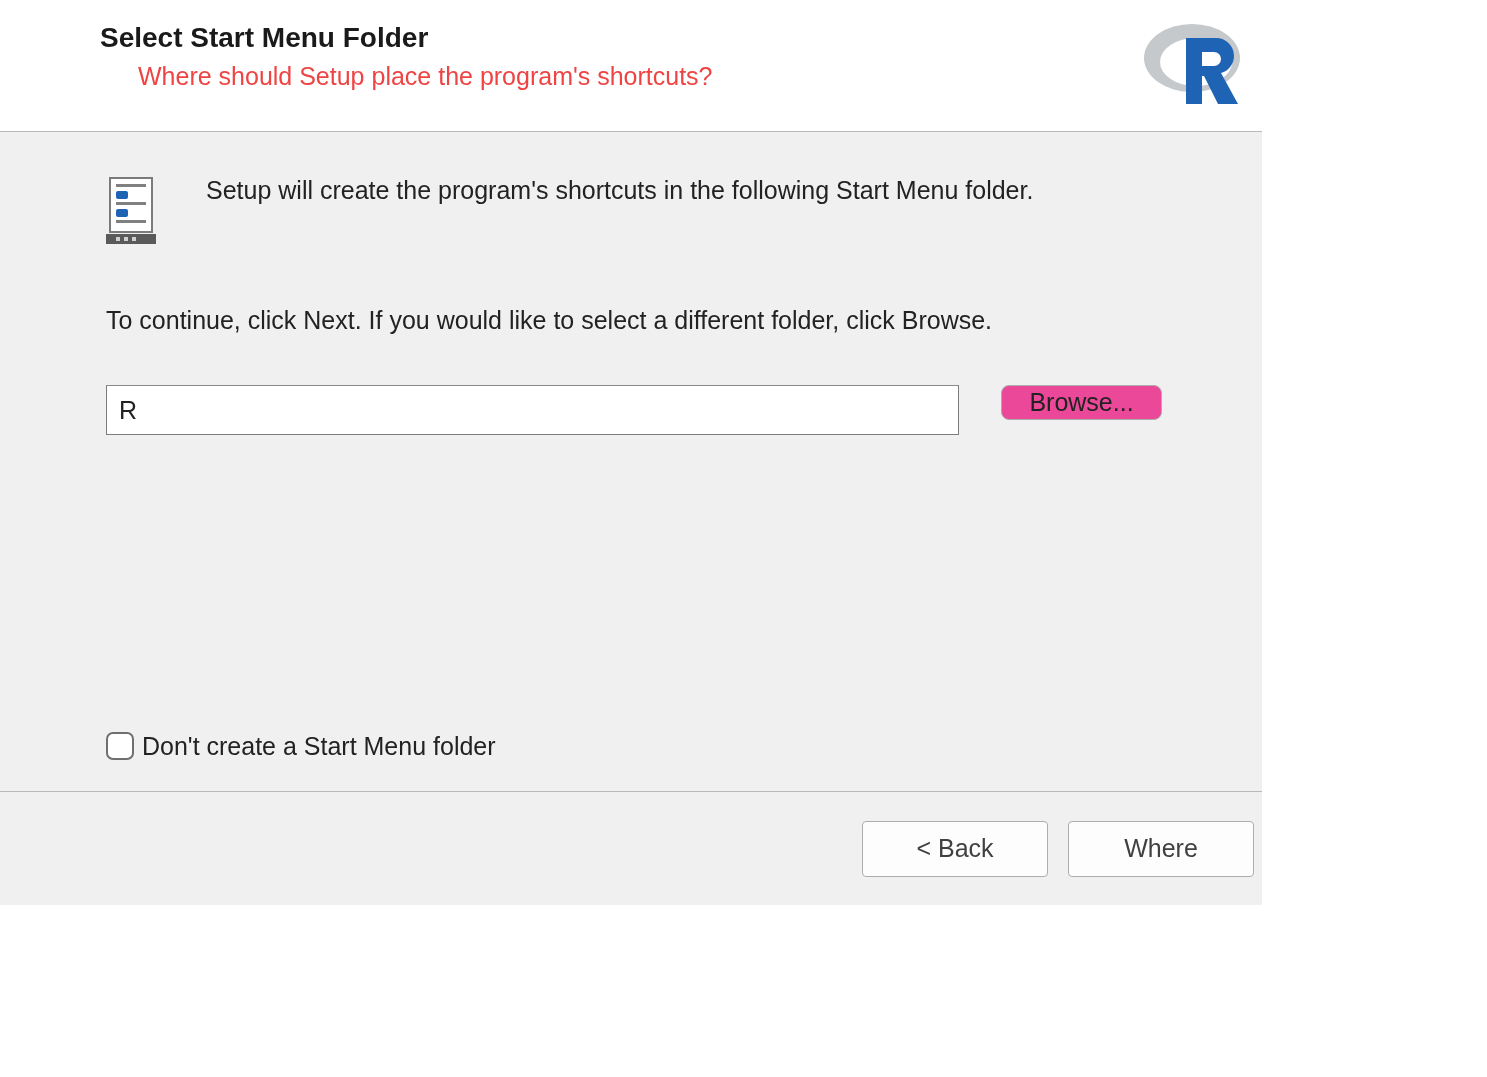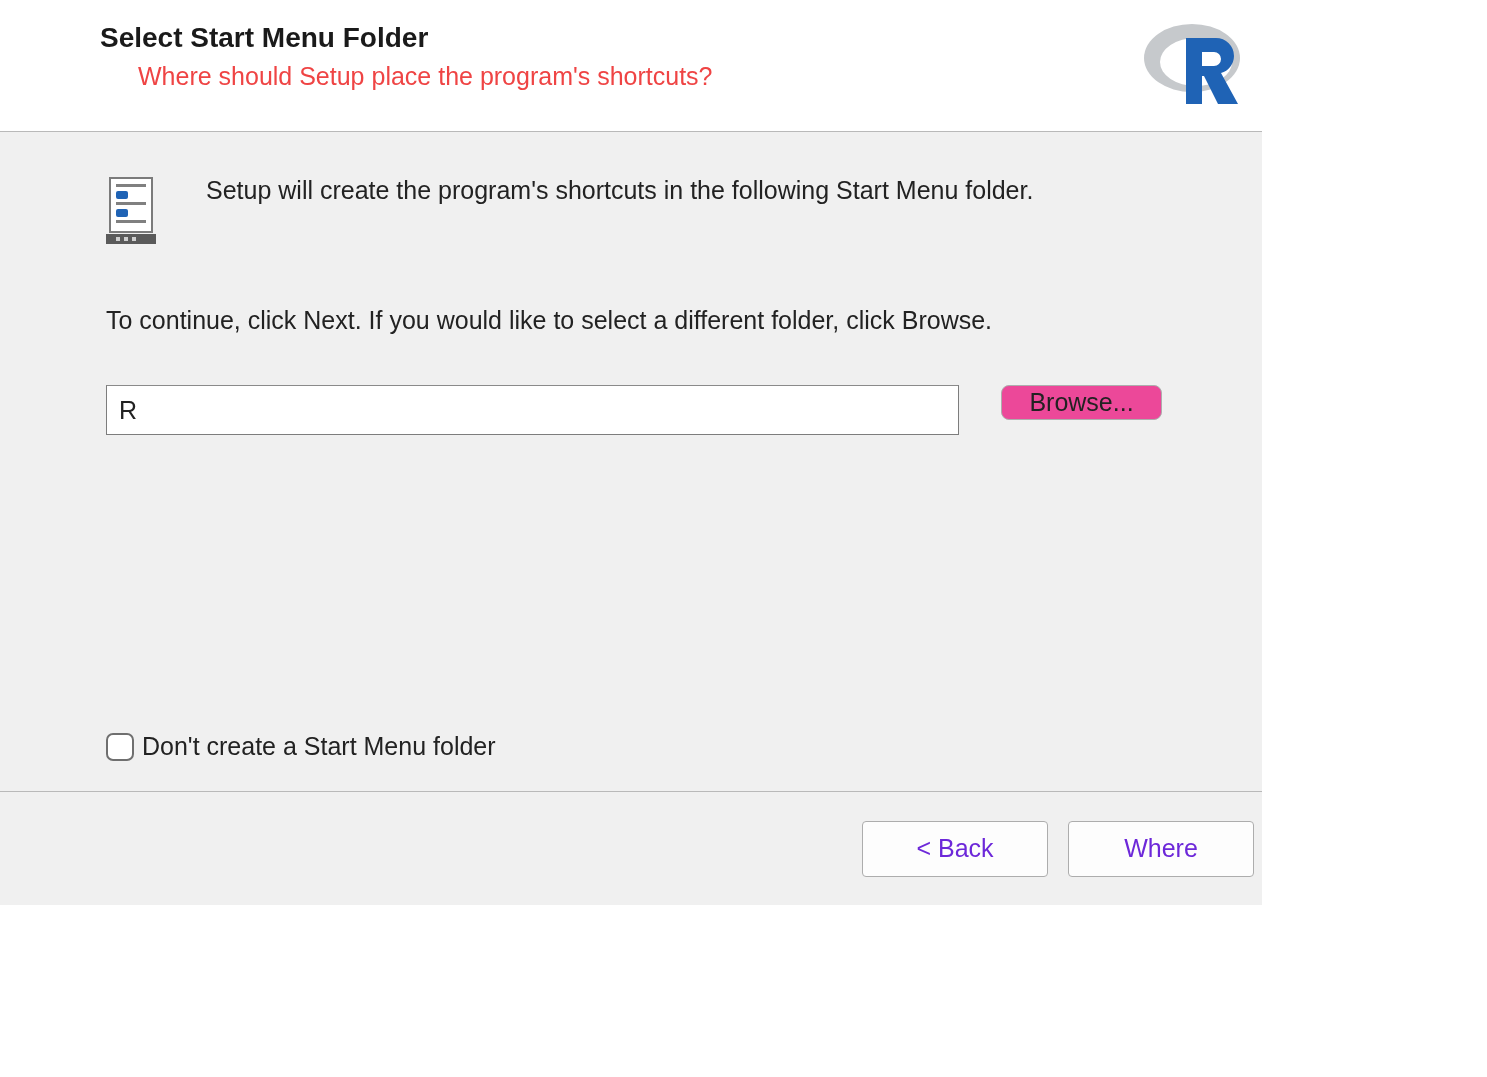--- a/index.html
+++ b/index.html
@@ -104,21 +104,21 @@
       font-family: inherit;
       color: #222;
       cursor: pointer;
     }
 
     .checkbox-row {
       position: absolute;
       left: 106px;
       bottom: 30px;
       display: flex;
-      align-items: center;
+      align-items: flex-start;
       gap: 8px;
       font-size: 25px;
       color: #222;
     }
     .cb {
       width: 28px;
       height: 28px;
       border: 2px solid #6f6f6f;
       border-radius: 7px;
       background: #ffffff;
@@ -137,21 +137,21 @@
       padding-right: 8px;
     }
     .nav-button {
       width: 186px;
       height: 56px;
       border: 1px solid #adadad;
       background: #fdfdfd;
       border-radius: 4px;
       font-size: 25px;
       font-family: inherit;
-      color: #6d28d9;
+      color: #404040;
       cursor: pointer;
     }
     .nav-button.primary {
       border: 2px solid #1a6fd6;
       background: #ffffff;
     }
   </style>
 </head>
 <body>
 

